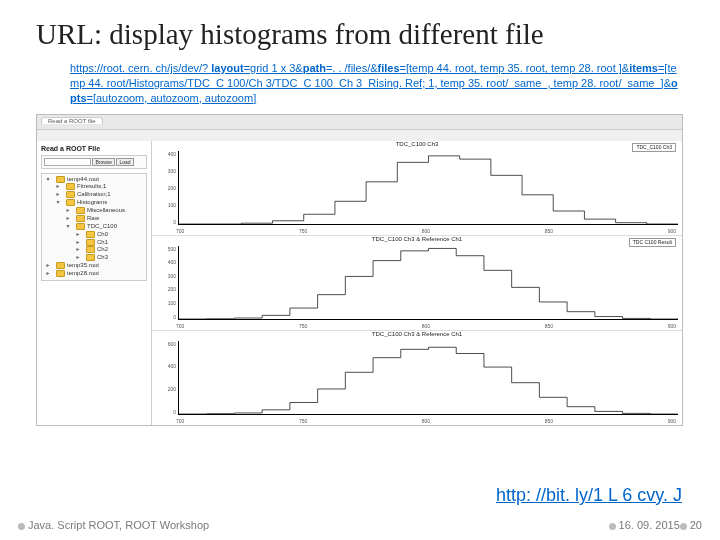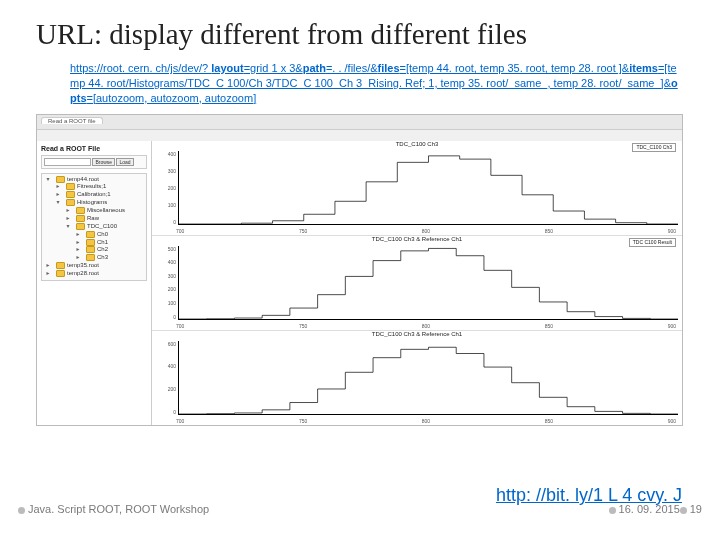--- a/index.html
+++ b/index.html
@@ -31,31 +31,31 @@
 .plot-pane { flex: 1; border-bottom: 1px solid #ddd; position: relative; padding: 2px 4px; display: flex; }
 .plot-pane:last-child { border-bottom: none; }
 .plot-title { position: absolute; top: 0; left: 50%; transform: translateX(-50%); font-size: 6px; color: #222; background: #fff; padding: 0 2px; }
 .plot-legend { position: absolute; top: 2px; right: 6px; font-size: 5px; color: #222; border: 1px solid #999; background: #fff; padding: 1px 3px; line-height: 1.1; }
 .y-axis { width: 20px; display: flex; flex-direction: column; justify-content: space-between; font-size: 5px; color: #555; text-align: right; padding-right: 2px; padding-top: 8px; padding-bottom: 8px; }
 .x-axis { position: absolute; left: 24px; right: 6px; bottom: 0; height: 7px; display: flex; justify-content: space-between; font-size: 5px; color: #555; }
 .chart-area { flex: 1; position: relative; margin-top: 8px; margin-bottom: 8px; border-left: 1px solid #000; border-bottom: 1px solid #000; }
 .chart-area svg { position: absolute; inset: 0; width: 100%; height: 100%; }
 
 .shortlink { position: absolute; right: 38px; bottom: 34px; font-size: 18px; color: #0066cc; text-decoration: underline; }
-.footer { position: absolute; left: 0; right: 0; bottom: 22px; height: 18px; display: flex; align-items: center; font-size: 11px; color: #7a7a7a; padding: 0 18px; }
+.footer { position: absolute; left: 0; right: 0; bottom: 6px; height: 18px; display: flex; align-items: center; font-size: 11px; color: #7a7a7a; padding: 0 18px; }
 .footer .left { flex: 1; }
 .dot { display: inline-block; width: 7px; height: 7px; border-radius: 50%; background: #bbb; margin-right: 3px; vertical-align: middle; }
 .footer .mid { }
 </style>
 </head>
 <body>
 
 <div class="slide">
 
-  <h1 class="title">URL: display different from different files</h1>
+  <h1 class="title">URL: display histograms from different file</h1>
 
   <div class="url-block">
     <span>https://root. cern. ch/js/dev/? </span><b>layout</b><span>=grid 1 x 3&amp;</span><b>path</b><span>=. . /files/&amp;</span><b>files</b><span>=[temp 44. root, temp 35. root, temp 28. root ]&amp;</span><b>items</b><span>=[temp 44. root/Histograms/TDC_C 100/Ch 3/TDC_C 100_Ch 3_Rising. Ref; 1, temp 35. root/_same_, temp 28. root/_same_]&amp;</span><b>opts</b><span>=[autozoom, autozoom, autozoom]</span>
   </div>
 
   <div class="screenshot">
     <div class="browser-chrome">
       <div class="tabrow"><span>Read a ROOT file</span></div>
     </div>
     <div class="toolbar2"></div>
@@ -159,21 +159,21 @@
               <span>800</span>
               <span>850</span>
               <span>900</span>
           </div>
         </div>
       </div>
 
     </div>
   </div>
 
-  <a class="shortlink">http: //bit. ly/1 L 4 cvy. J</a>
+  <a class="shortlink">http: //bit. ly/1 L 6 cvy. J</a>
 
   <div class="footer">
     <span class="left"><span class="dot"></span><span>Java. Script ROOT, ROOT Workshop</span></span>
     <span class="mid"><span class="dot"></span><span>16. 09. 2015</span></span>
-    <span><span class="dot"></span><span>19</span></span>
+    <span><span class="dot"></span><span>20</span></span>
   </div>
 
 </div>
 
 </body></html>

